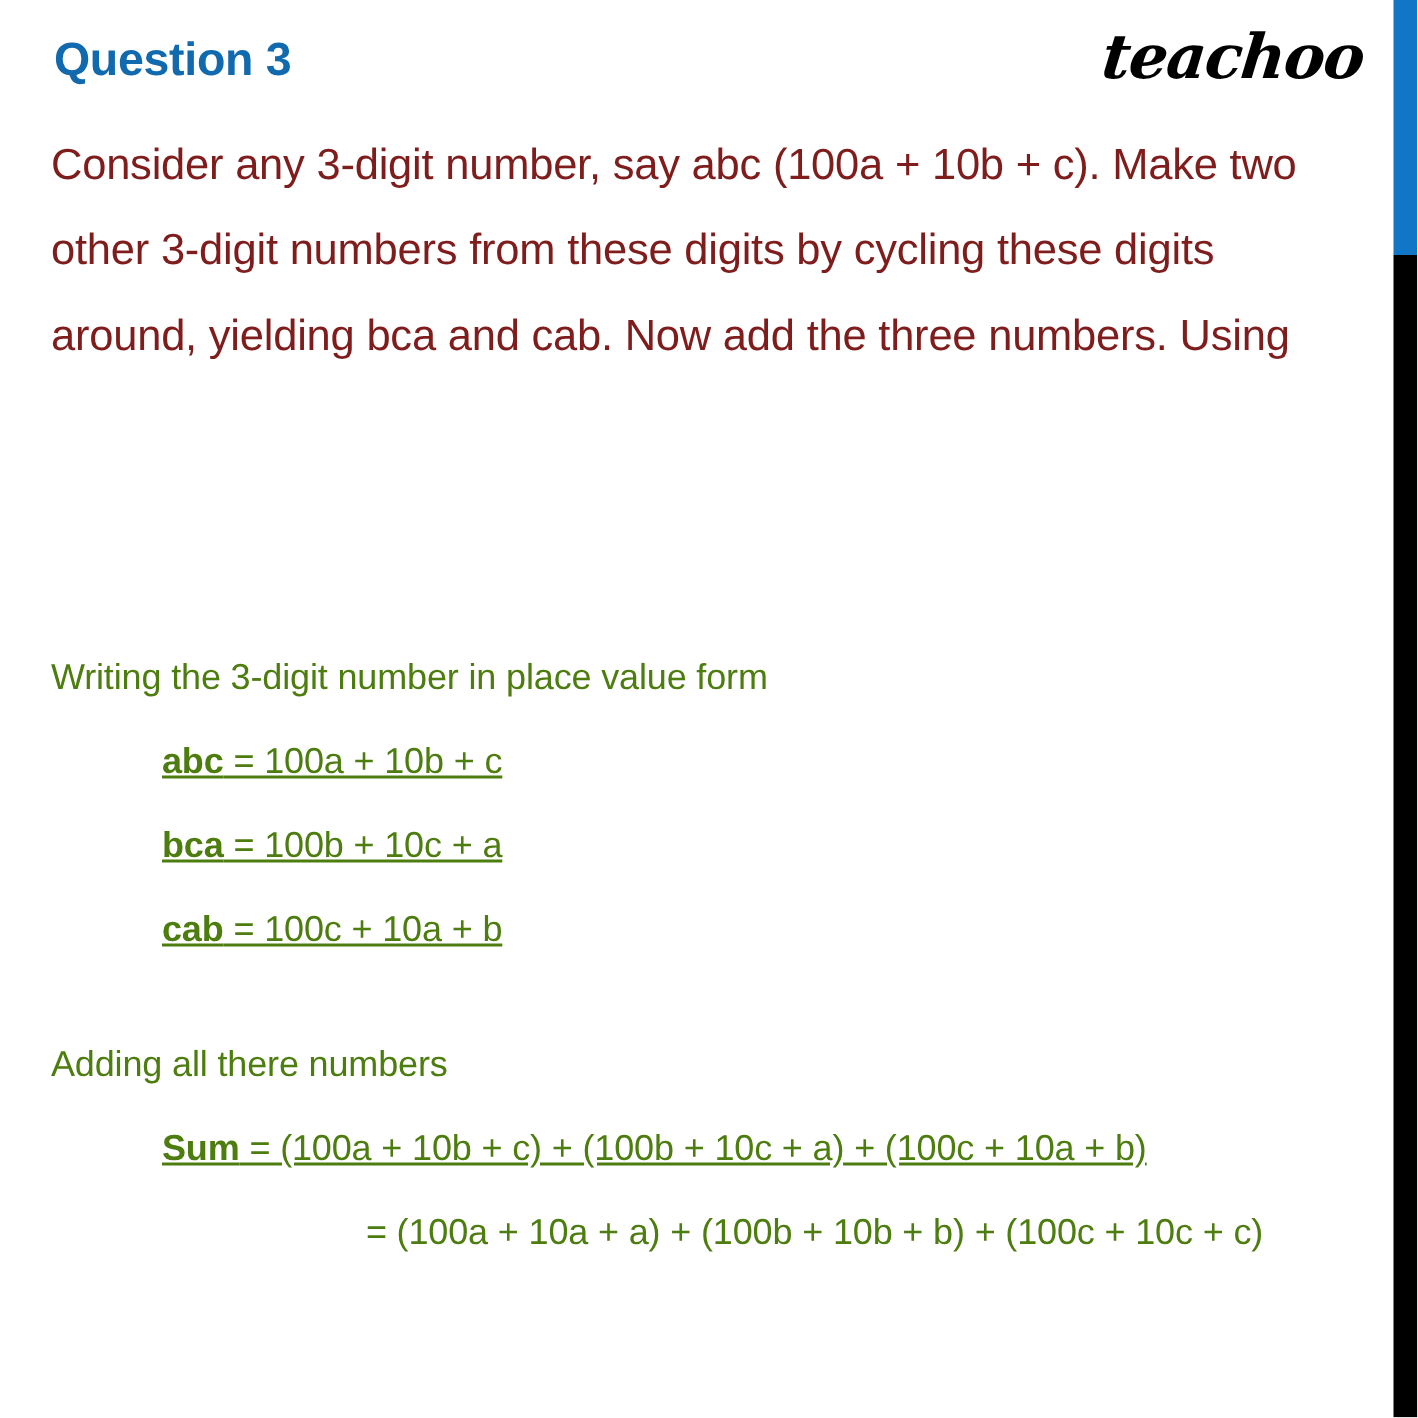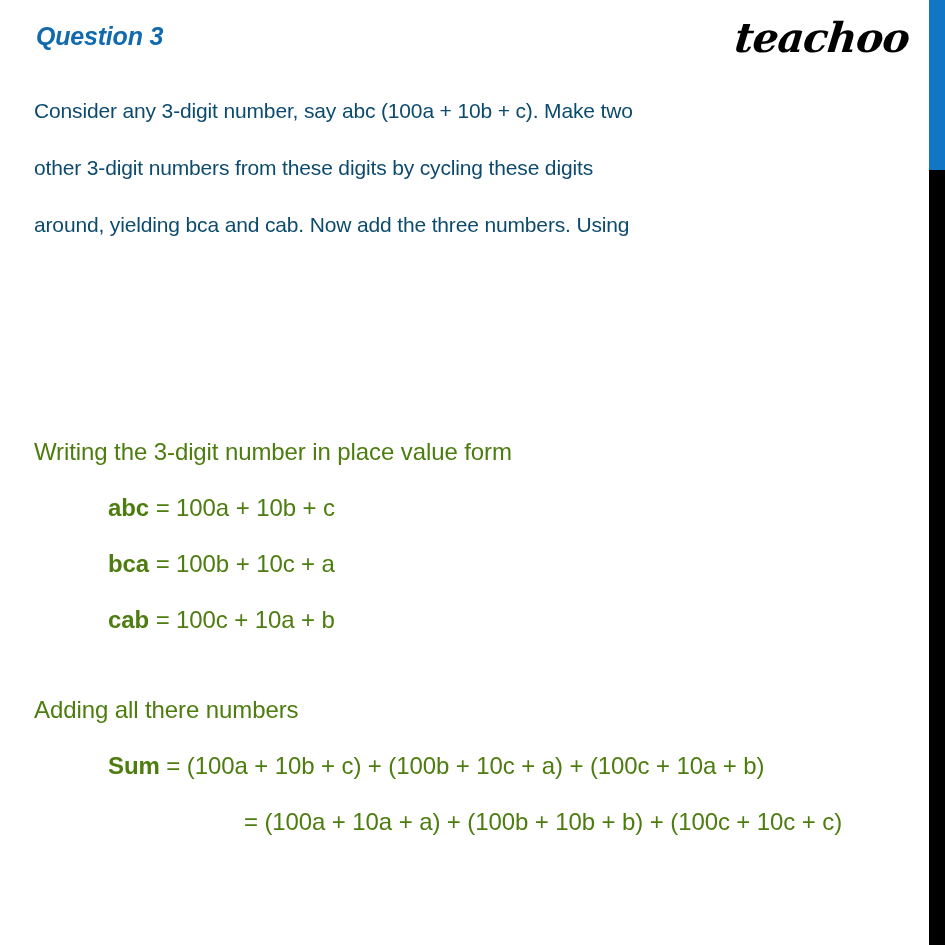--- a/index.html
+++ b/index.html
@@ -40,26 +40,25 @@
     position: absolute;
     top: 22px;
     left: 36px;
     right: 36px;
     height: 42px;
   }
   .question-heading {
     position: absolute;
     left: 0;
     top: 0;
-    font-size: 25px;
+    font-size: 31px;
     font-weight: bold;
     color: #1169AE;
     letter-spacing: -0.2px;
     white-space: nowrap;
-    font-style: italic;
   }
   .brand-logo {
     position: absolute;
     right: 0;
     top: -8px;
     font-family: "DejaVu Serif", serif;
     font-style: italic;
     font-weight: bold;
     font-size: 41px;
     color: #000000;
@@ -67,22 +66,22 @@
     transform: skewX(-6deg);
     white-space: nowrap;
   }
 
   
   .question-body {
     position: absolute;
     top: 82px;
     left: 34px;
     width: 870px;
-    color: #0c4a6e;
-    font-size: 21px;
+    color: #7f1d1d;
+    font-size: 29px;
     line-height: 57px;
     letter-spacing: -0.15px;
   }
   .question-body .qline {
     white-space: nowrap;
   }
 
   
   .solution {
     position: absolute;
@@ -95,20 +94,21 @@
   }
   .sol-line {
     white-space: nowrap;
     line-height: 1;
   }
   .sol-head {
     margin-bottom: 0;
   }
   .sol-eq {
     padding-left: 74px;
+    text-decoration: underline;
   }
   .sol-eq-deep {
     padding-left: 138px;
     text-align: center;
   }
   .bold {
     font-weight: bold;
   }
   .spacer-md { height: 32px; }
   .spacer-lg { height: 66px; }

